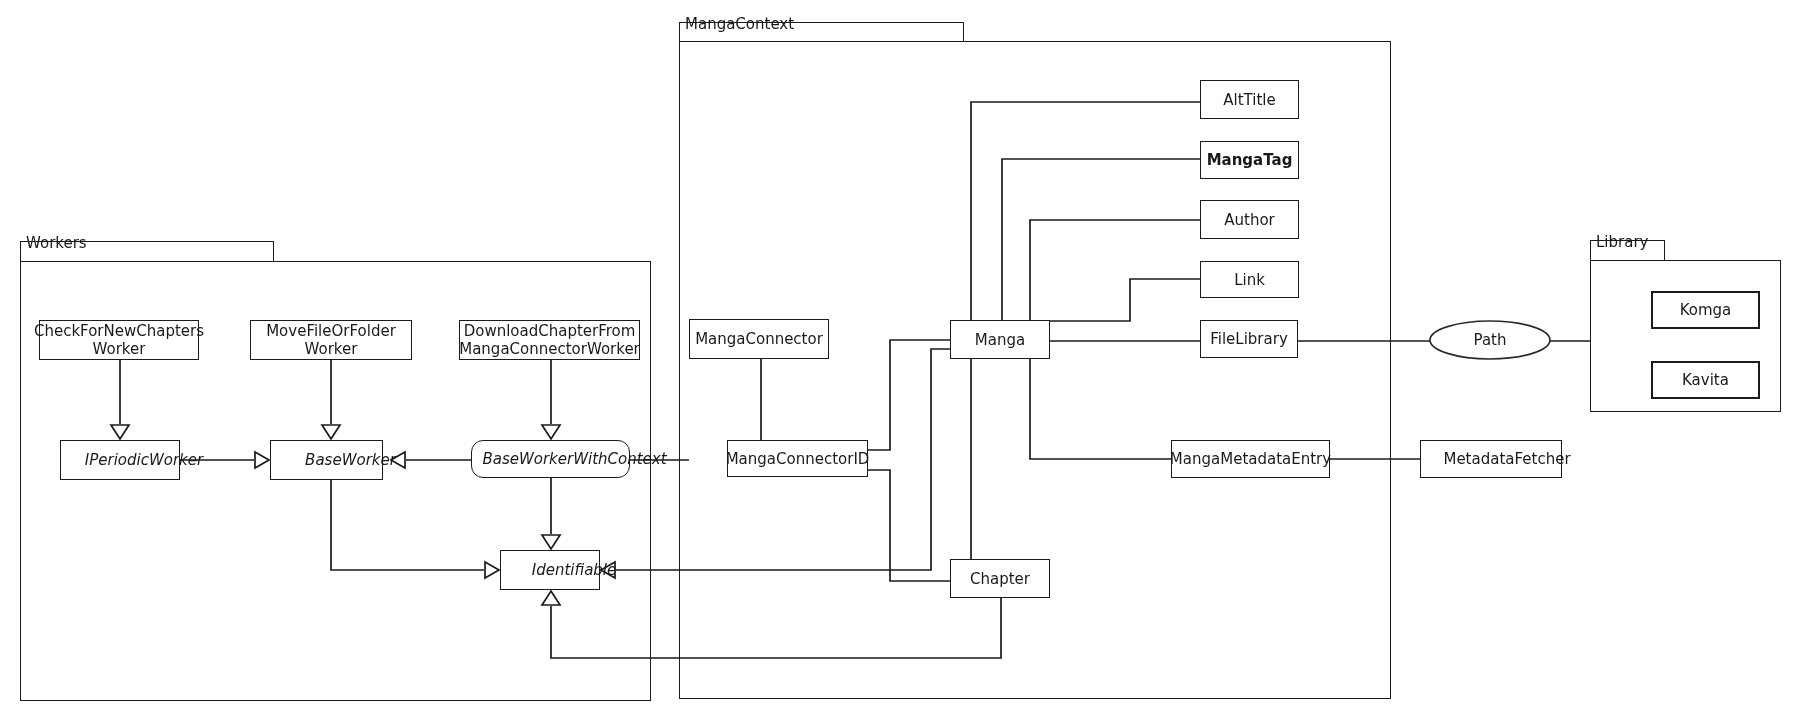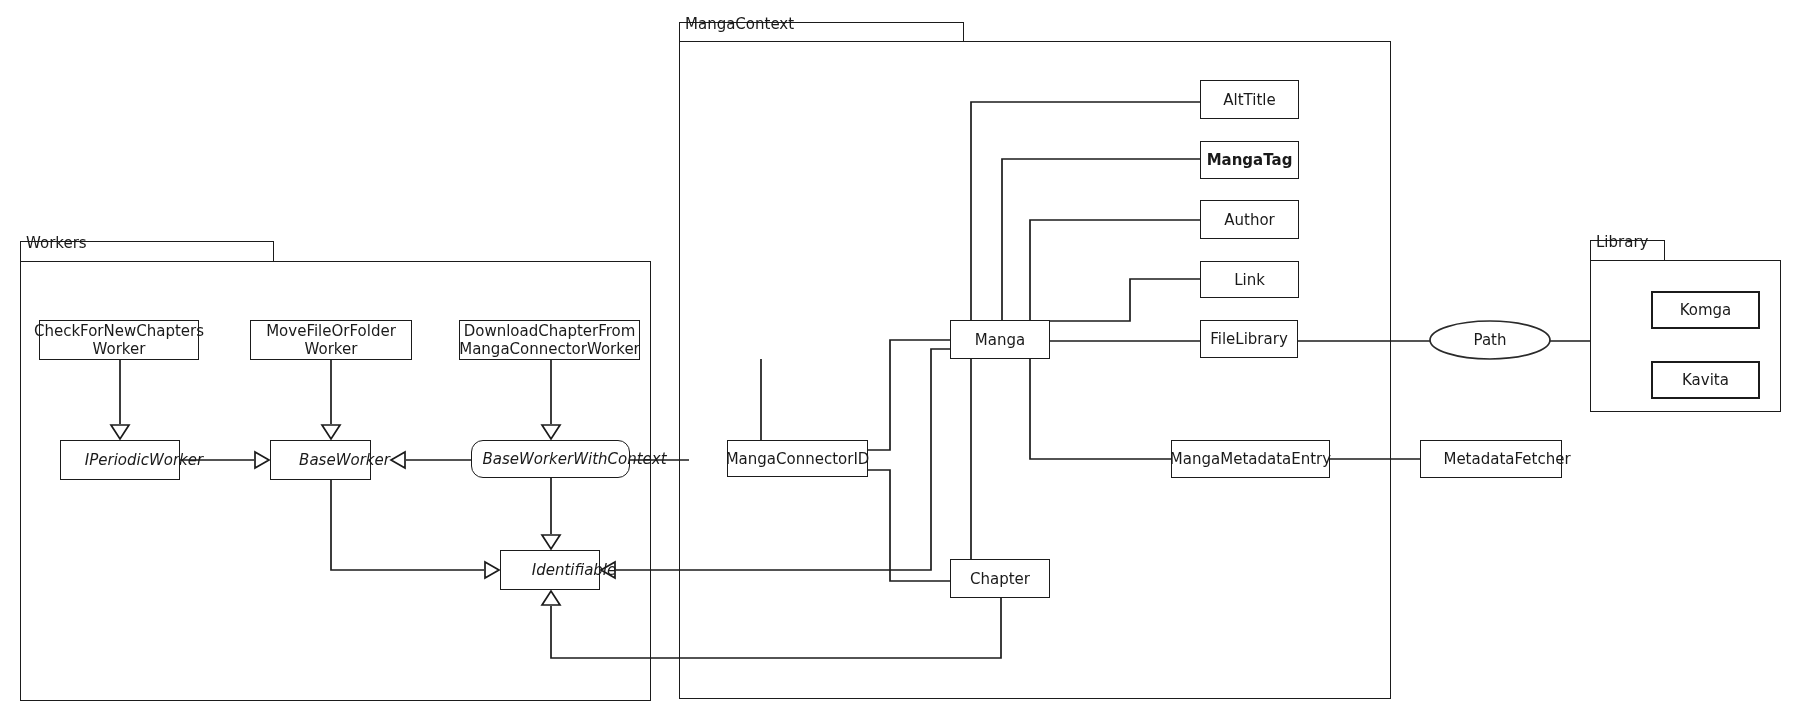--- a/index.html
+++ b/index.html
@@ -131,24 +131,25 @@
     <span>Library</span>
   </div>
 
   <div class="node" style="left:39px;top:320px;width:160px;height:40px;">CheckForNewChapters
 Worker</div>
   <div class="node" style="left:250px;top:320px;width:162px;height:40px;">MoveFileOrFolder
 Worker</div>
   <div class="node" style="left:459px;top:320px;width:181px;height:40px;">DownloadChapterFrom
 MangaConnectorWorker</div>
   <div class="node italic" style="left:60px;top:440px;width:120px;height:40px;">IPeriodicWorker</div>
-  <div class="node italic" style="left:270px;top:440px;width:101px;height:40px;">BaseWorker</div>
+  <div class="node italic" style="left:270px;top:440px;width:113px;height:40px;">BaseWorker</div>
   <div class="node italic" style="left:471px;top:440px;width:159px;height:38px;border-radius:12px;">BaseWorkerWithContext</div>
   <div class="node italic" style="left:500px;top:550px;width:100px;height:40px;">Identifiable</div>
 
+  <div class="node" style="left:689px;top:319px;width:140px;height:40px;">MangaConnector</div>
   <div class="node" style="left:727px;top:440px;width:141px;height:37px;text-align:center;">MangaConnectorID</div>
   <div class="node" style="left:950px;top:320px;width:100px;height:39px;">Manga</div>
   <div class="node" style="left:950px;top:559px;width:100px;height:39px;">Chapter</div>
   <div class="node" style="left:1200px;top:80px;width:99px;height:39px;">AltTitle</div>
   <div class="node" style="left:1200px;top:141px;width:99px;height:38px;font-weight:bold;">MangaTag</div>
   <div class="node" style="left:1200px;top:200px;width:99px;height:39px;">Author</div>
   <div class="node" style="left:1200px;top:261px;width:99px;height:37px;">Link</div>
   <div class="node" style="left:1200px;top:320px;width:98px;height:38px;">FileLibrary</div>
   <div class="node" style="left:1171px;top:440px;width:159px;height:38px;">MangaMetadataEntry</div>
 

